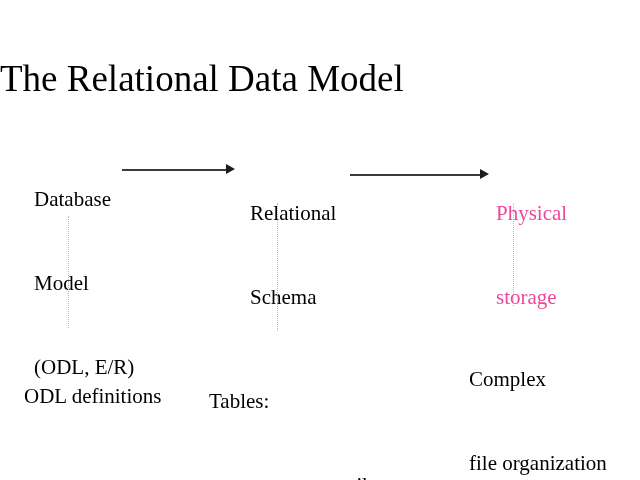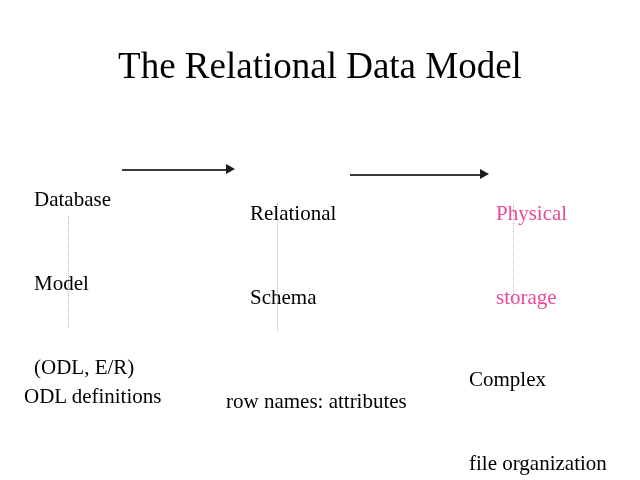--- a/index.html
+++ b/index.html
@@ -16,23 +16,22 @@
     width: 640px;
     height: 480px;
     background: #ffffff;
     overflow: hidden;
   }
   .abs { position: absolute; }
 
   
   #slide-title {
     left: 0;
-    top: 45px;
+    top: 58px;
     width: 640px;
-    text-align: center;
     font-size: 37px;
     line-height: 42px;
     font-weight: normal;
     letter-spacing: 0px;
     color: #000000;
     white-space: nowrap;
   }
 
   
   .tblock {
@@ -118,20 +117,21 @@
   <div class="abs dotted" id="dotted-left"></div>
   <div class="abs dotted" id="dotted-middle"></div>
   <div class="abs dotted" id="dotted-right"></div>
 
   <div class="abs tblock" id="detail-odl">
     <span class="line">ODL definitions</span>
     
   </div>
 
   <div class="abs tblock" id="detail-tables">
+    <span class="line">Tables:</span>
     <span class="line indent">row names: attributes</span>
     
   </div>
 
   <div class="abs tblock" id="detail-complex">
     <span class="line">Complex</span>
     <span class="line">file organization</span>
     
     
   </div>

